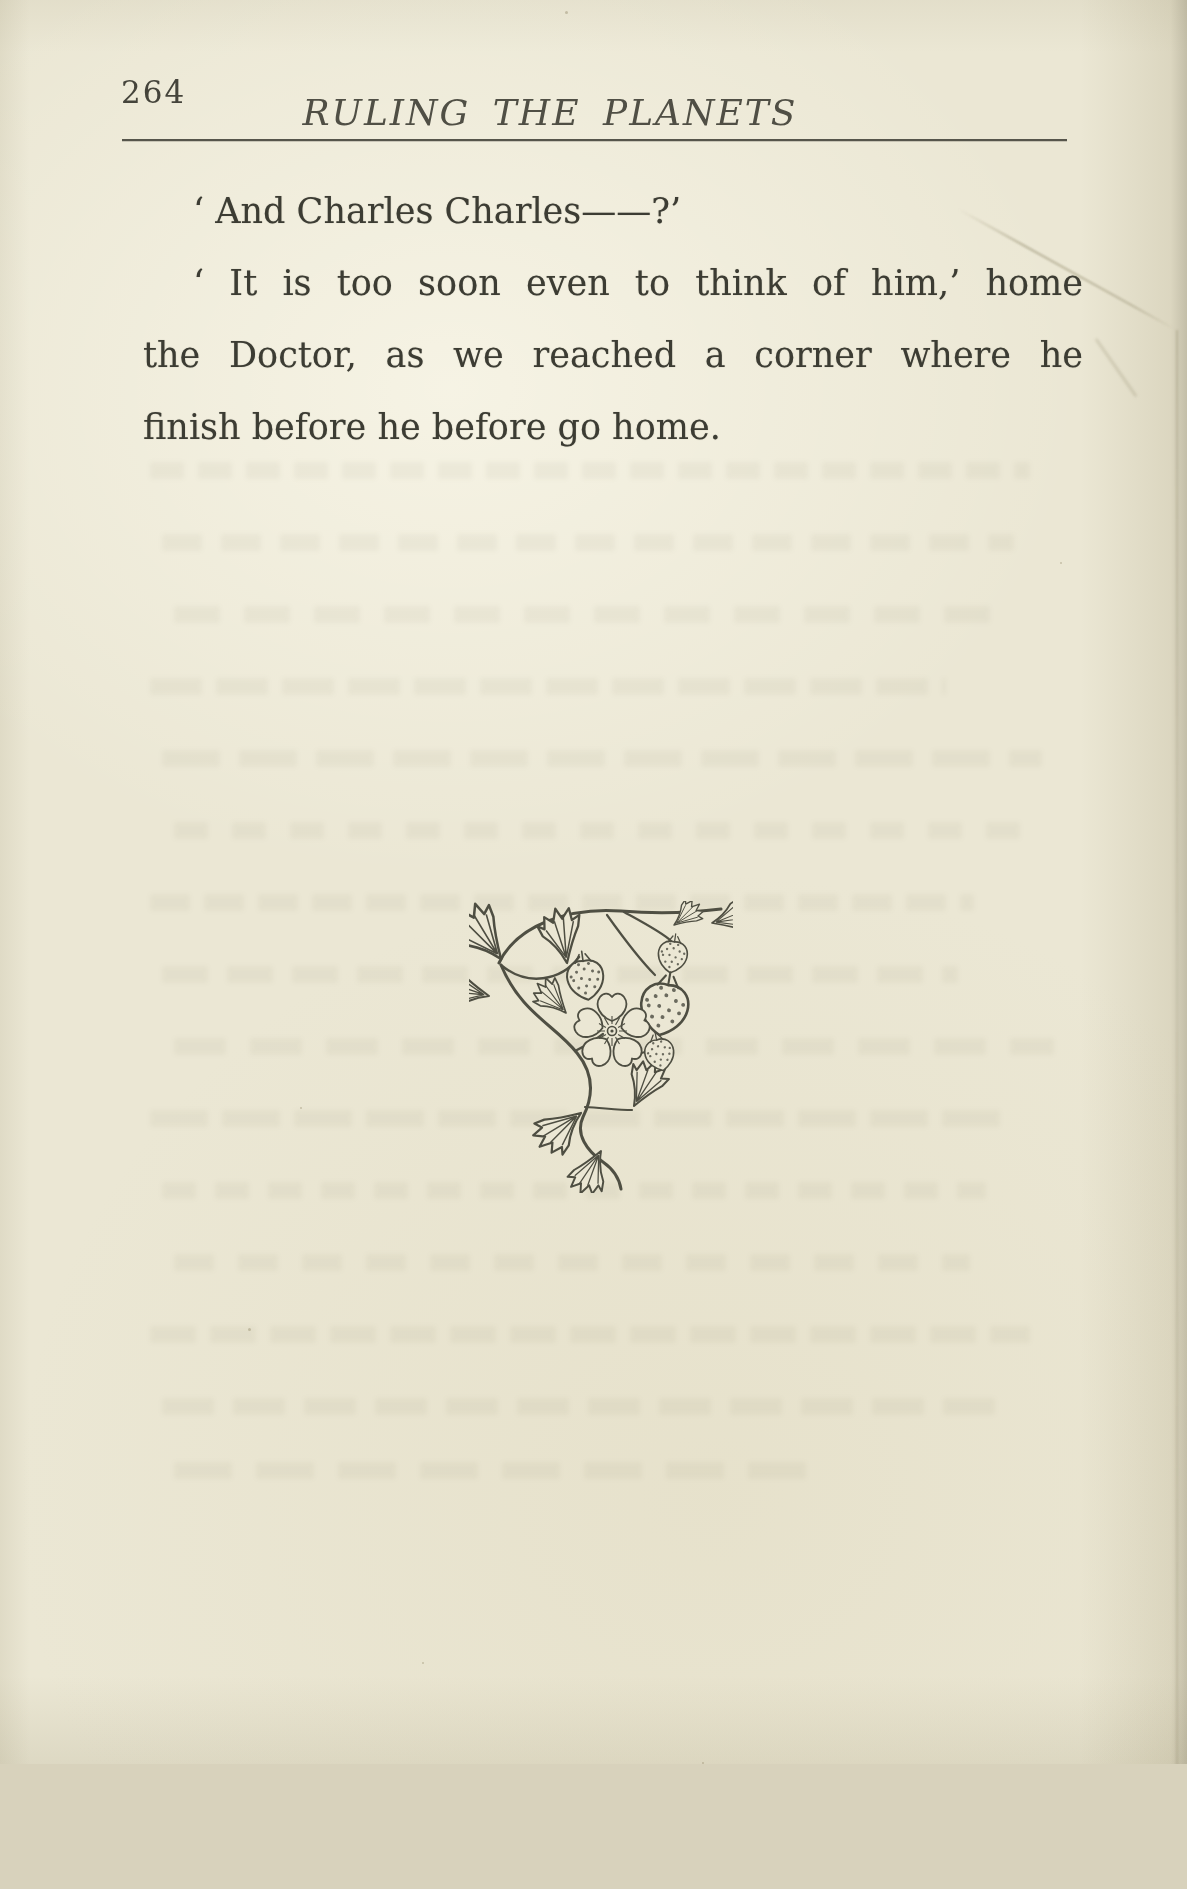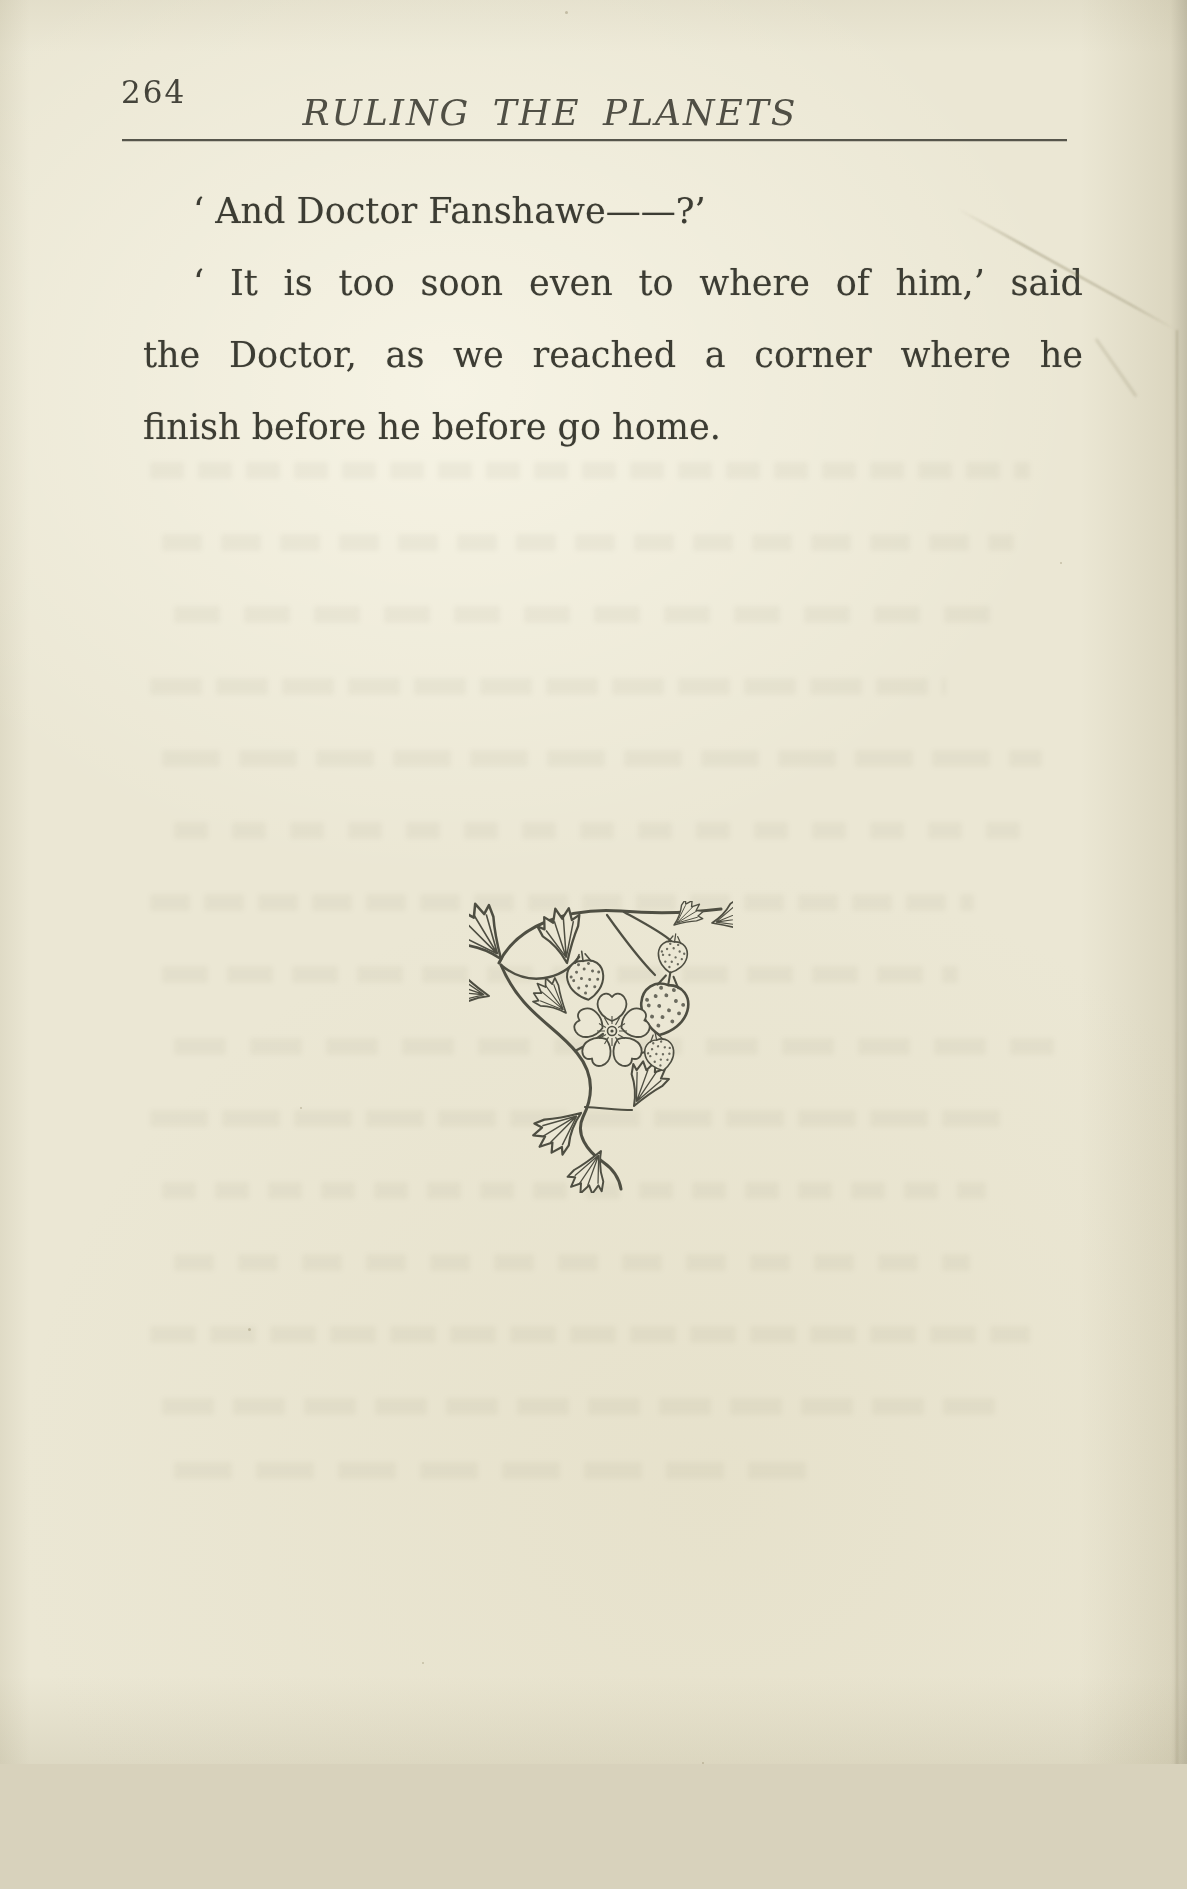--- a/index.html
+++ b/index.html
@@ -97,22 +97,22 @@
       <div class="ghost-line" style="left: 150px; top: 1326px; width: 880px; background: repeating-linear-gradient(90deg, rgba(118, 114, 84, 0.6) 0px, rgba(118, 114, 84, 0.6) 46px, rgba(118, 114, 84, 0) 46px, rgba(118, 114, 84, 0) 60px);"></div>
       <div class="ghost-line" style="left: 162px; top: 1398px; width: 852px; background: repeating-linear-gradient(90deg, rgba(118, 114, 84, 0.6) 0px, rgba(118, 114, 84, 0.6) 52px, rgba(118, 114, 84, 0) 52px, rgba(118, 114, 84, 0) 71px);"></div>
       <div class="ghost-line" style="left: 174px; top: 1462px; width: 644px; background: repeating-linear-gradient(90deg, rgba(118, 114, 84, 0.6) 0px, rgba(118, 114, 84, 0.6) 58px, rgba(118, 114, 84, 0) 58px, rgba(118, 114, 84, 0) 82px);"></div>
     </div>
 
   <div class="page-number">264</div>
   <div class="running-head">RULING THE PLANETS</div>
   <div class="head-rule"></div>
 
   <div class="text-block">
-    <div class="tline indent">‘ And Doctor Fanshawe——?’</div>
-    <div class="tline just indent">‘ It is too soon even to where of him,’ said</div>
+    <div class="tline indent">‘ And Charles Charles——?’</div>
+    <div class="tline just indent">‘ It is too soon even to think of him,’ home</div>
     <div class="tline just">the Doctor, as we reached a corner where he</div>
     <div class="tline">finish before he before go home.</div>
   </div>
 
   <svg class="ornament" width="264" height="292" viewBox="0 0 264 292">
     <defs>
       <g id="leaf">
         <path d="M0,0 C-3,-8 -8,-16 -15,-22 L-18,-30 L-13,-27 L-12,-36 L-6,-31 L-3,-41 L1,-33 L7,-40 L8,-31 L14,-34 L12,-26 C6,-16 3,-8 0,0 Z" fill="#ebe7d4" stroke="#4e4e42" stroke-width="1.7" stroke-linejoin="round"></path>
         <path d="M0,-4 L-12,-26 M0,-4 L-5,-32 M0,-4 L2,-34 M0,-4 L9,-30" stroke="#4e4e42" stroke-width="1.1" fill="none"></path>
       </g>

